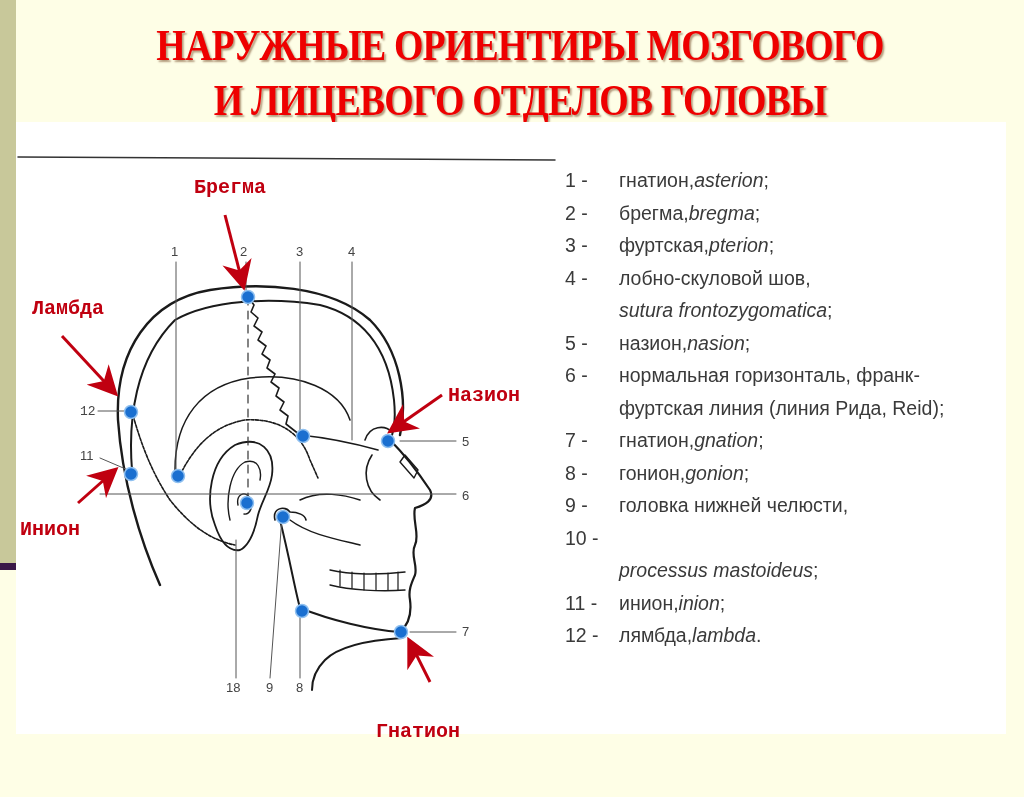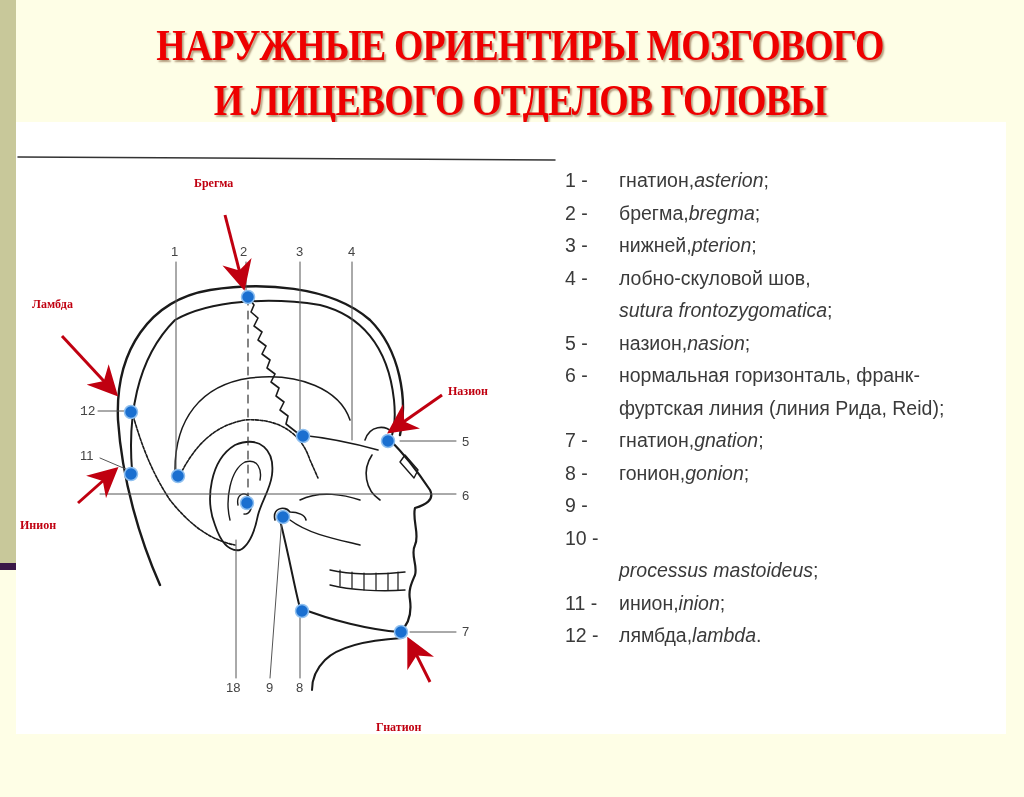--- a/index.html
+++ b/index.html
@@ -29,21 +29,21 @@
     transform-origin: center top;
     text-shadow: 2px 2px 2px rgba(90,40,0,0.45);
   }
   .panel {
     position: absolute; left: 16px; top: 122px; width: 990px; height: 612px;
     background: #ffffff;
   }
   .diagram-svg { position: absolute; left: 0; top: 0; }
   .callout {
     position: absolute; color: #c00010; font-weight: bold;
-    font-family: Liberation Serif, serif; font-size: 12px;
+    font-family: Liberation Mono, monospace; font-size: 20px;
   }
   .legend {
     position: absolute; left: 565px; top: 164px; width: 460px;
     font-family: "Liberation Sans", sans-serif; font-size: 19.5px; color: #3a3a3a;
     line-height: 32.5px;
   }
   .legend-row { display: flex; white-space: nowrap; }
   .legend-num { width: 54px; flex: none; }
   .legend-cont { padding-left: 54px; white-space: nowrap; }
   .legend i { font-style: italic; }
@@ -177,21 +177,21 @@
       <span>;</span>
   </div>
   <div class="legend-row">
     <span class="legend-num">2 -</span>
     <span>брегма, </span>
       <i>bregma</i>
       <span>;</span>
   </div>
   <div class="legend-row">
     <span class="legend-num">3 -</span>
-    <span>нижней, </span>
+    <span>фуртская, </span>
       <i>pterion</i>
       <span>;</span>
   </div>
   <div class="legend-row">
     <span class="legend-num">4 -</span>
     <span>лобно-скуловой шов,</span>
   </div>
   <div class="legend-cont">
     <i>sutura frontozygomatica</i><span>;</span>
   </div>
@@ -215,20 +215,21 @@
       <span>;</span>
   </div>
   <div class="legend-row">
     <span class="legend-num">8 -</span>
     <span>гонион, </span>
       <i>gonion</i>
       <span>;</span>
   </div>
   <div class="legend-row">
     <span class="legend-num">9 -</span>
+    <span>головка нижней челюсти,</span>
   </div>
   <div class="legend-row">
     <span class="legend-num">10 -</span>
   </div>
   <div class="legend-cont">
     <i>processus mastoideus</i><span>;</span>
   </div>
   <div class="legend-row">
     <span class="legend-num">11 -</span>
     <span>инион, </span>

